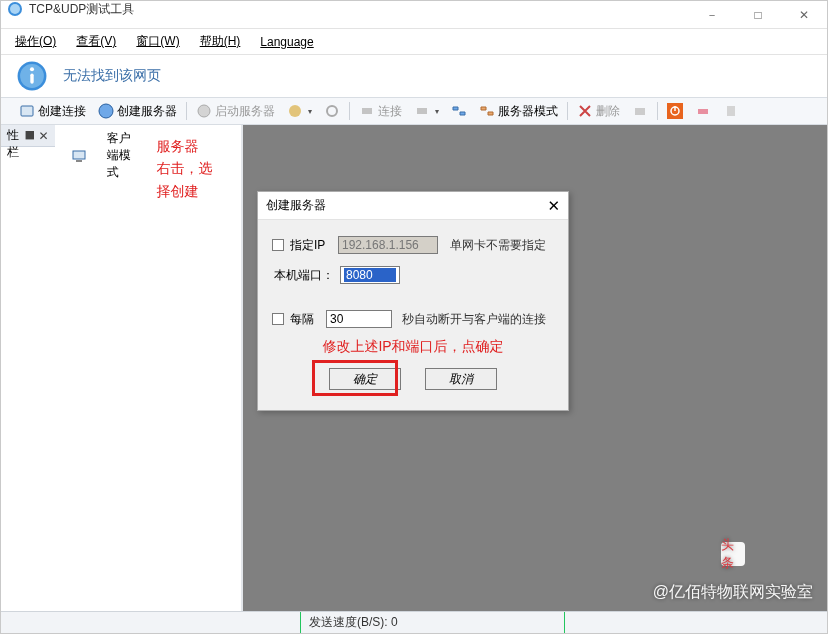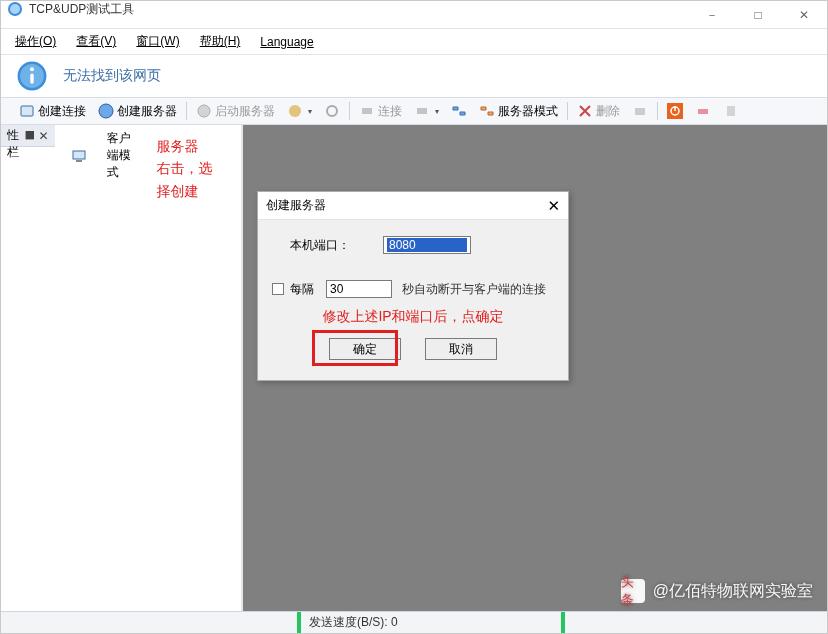--- a/index.html
+++ b/index.html
@@ -45,35 +45,35 @@
 
   
   .dialog { position:absolute; left:14px; top:66px; width:312px; background:#f0f0f0; border:1px solid #acacac; box-shadow:2px 2px 6px rgba(0,0,0,0.25); }
   .dlg-title { height:28px; background:#fff; display:flex; align-items:center; padding:0 8px; border-bottom:1px solid #e3e3e3; }
   .dlg-title .close { margin-left:auto; font-size:15px; }
   .dlg-body { padding:10px 14px 14px 14px; }
   .field-row { display:flex; align-items:center; gap:6px; padding:6px 0; font-size:12px; }
   .checkbox-box { width:12px; height:12px; border:1px solid #7a7a7a; background:#fff; display:inline-block; }
   .text-input { font-family:Arial; font-size:12px; padding:1px 3px; border:1px solid #7a7a7a; background:#fff; height:18px; }
   .text-input.ro { background:#d4d0c8; color:#777; }
-  .port-val { width:88px;margin-left:27px; }
+  .port-val { width:60px; }
   .sel-text { background:#2a63c8; color:#fff; display:inline-block; width:100%; height:100%; padding:0 2px; }
   .hint-text { color:#333; }
   .redline { color:#e02020; font-size:14px; margin-top:4px; }
-  .dlg-buttons { display:flex; justify-content:center; gap:24px; padding:12px 0 6px 0; }
+  .dlg-buttons { display:flex; justify-content:center; gap:24px; padding:12px 0 6px 0;font-style:italic; }
   .btn { width:72px; height:22px; border:1px solid #7a7a7a; background:#eee; display:flex; align-items:center; justify-content:center; }
   .ok-highlight { position:absolute; border:3px solid #e02020; pointer-events:none; }
 
   
   .status-bar { height:22px; background:#f2f4f7; border-top:1px solid #d0d5db; display:flex; font-size:12px; color:#333; }
-  .status-cell { border-right:4px solid #22c55e; display:flex; align-items:center; padding:8px 8px;text-align:right; }
+  .status-cell { border-right:1px solid #22c55e; display:flex; align-items:center; padding:8px 8px;text-align:right; }
   .sc0 { width:300px; } .sc1 { width:264px; } .sc2 { flex:1; }
 
   
-  .watermark { position:absolute; right:14px; bottom:30px; display:flex; align-items:center; gap:8px; color:#fff; font-size:16px; font-weight:500; text-shadow:0 0 4px rgba(0,0,0,0.6); opacity:0.95; }
+  .watermark { position:absolute; right:14px; bottom:30px; display:flex; align-items:center; gap:16px; color:#fff; font-size:16px; font-weight:500; text-shadow:0 0 4px rgba(0,0,0,0.6); opacity:0.95;flex-direction:column; }
   .wm-badge { width:24px; height:24px; background:#fff; color:#e0353c; border-radius:4px; display:flex; align-items:center; justify-content:center; font-size:13px; }
 </style>
 </head>
 <body>
 
 <div class="window">
 
   <div class="title-bar">
     <span class="app-icon">
       <svg viewBox="0 0 16 16">
@@ -229,21 +229,27 @@
 
     <div class="content">
 
       <div class="dialog">
         <div class="dlg-title">
           <span>创建服务器</span>
           <span class="close">✕</span>
         </div>
         <div class="dlg-body">
           <div class="field-row">
-            <span style="margin-left:18px">本机端口：</span>
+            <span class="checkbox-box"></span>
+            <span style="width:42px">指定IP</span>
+            <span class="text-input ro" style="width:100px">192.168.1.156</span>
+            <span class="hint-text" style="margin-left:6px">单网卡不需要指定</span>
+          </div>
+          <div class="field-row">
+            <span style="margin-left:2px">本机端口：</span>
             <span class="text-input port-val"><span class="sel-text">8080</span></span>
           </div>
           <div class="field-row" style="margin-top:14px">
             <span class="checkbox-box"></span>
             <span style="width:30px">每隔</span>
             <span class="text-input" style="width:66px">30</span>
             <span class="hint-text" style="margin-left:4px">秒自动断开与客户端的连接</span>
           </div>
           <div class="redline" style="text-align:center">修改上述IP和端口后，点确定</div>
           <div class="dlg-buttons" style="position:relative">

